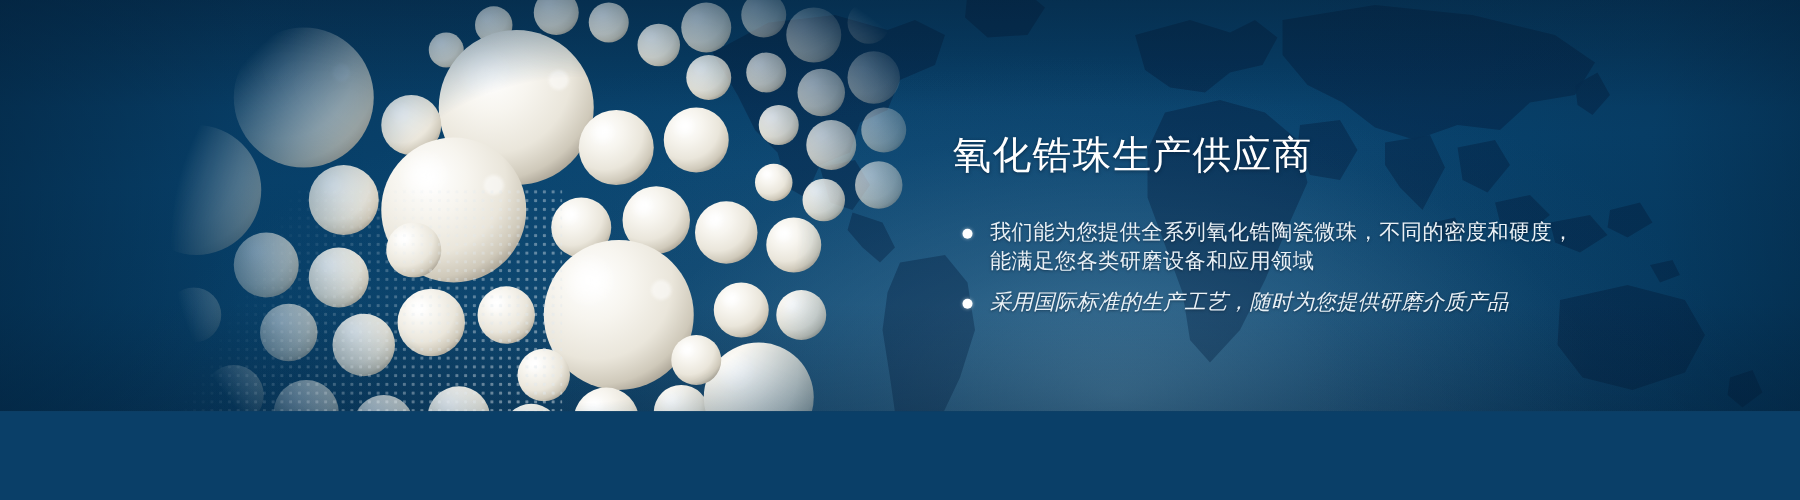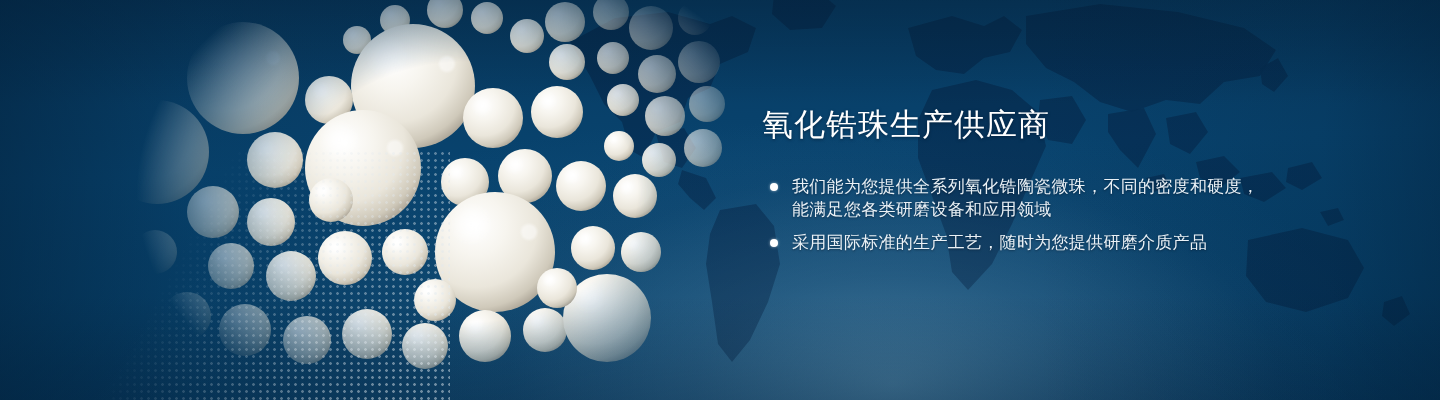--- a/index.html
+++ b/index.html
@@ -7,21 +7,21 @@
     padding: 0;
     background: #0a3f68;
   }
   body {
     font-family: "DejaVu Sans", "Liberation Sans", sans-serif;
   }
 
   #banner {
     position: relative;
     width: 1440px;
-    height: 400px;
+    height: 329px;
     overflow: hidden;
     background: #404040;
   }
 
   
   .bg-base {
     position: absolute;
     inset: 0;
     background:
       radial-gradient(ellipse 620px 340px at 62% 96%,
@@ -110,21 +110,21 @@
   .bullet-item {
     position: relative;
     padding-left: 30px;
     margin-bottom: 10px;
     color: #eaf1f6;
     font-size: 17px;
     line-height: 23px;
     letter-spacing: 0.3px;
     text-shadow: 0 1px 2px rgba(0,18,36,0.5);
   }
-  .bullet-item:last-child { margin-bottom: 0; }
+  .bullet-item:last-child { margin-bottom: 0; font-style: italic; }
   .bullet-dot {
     position: absolute;
     left: 8px;
     top: 8px;
     width: 8px;
     height: 8px;
     border-radius: 50%;
     background: #ffffff;
     box-shadow: 0 0 3px rgba(255,255,255,0.55);
   }

